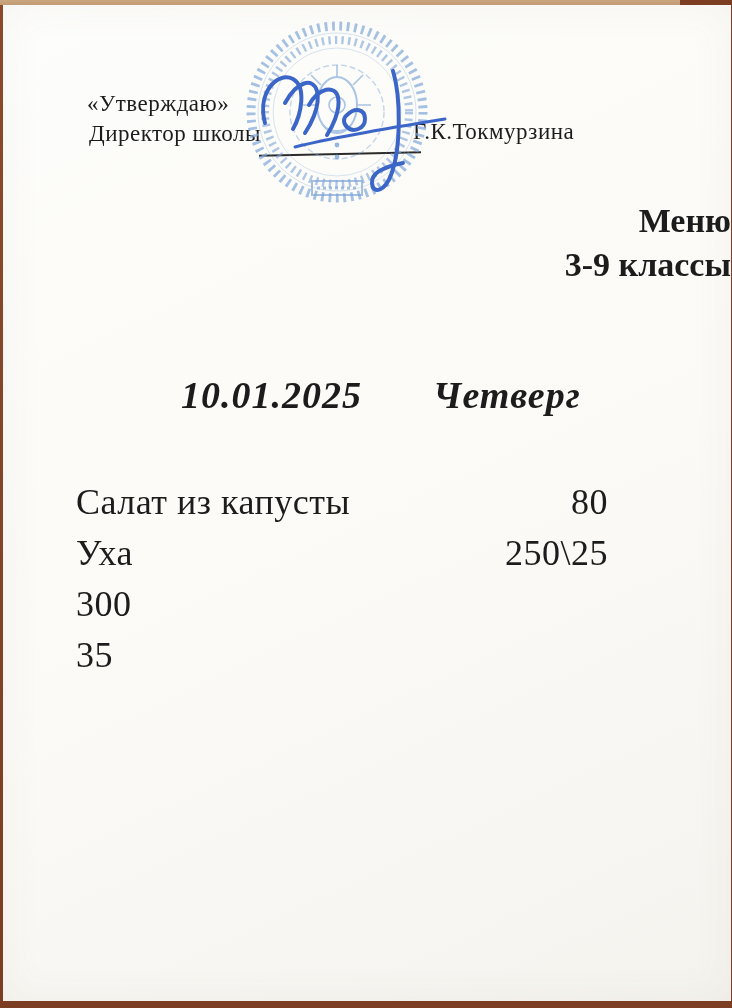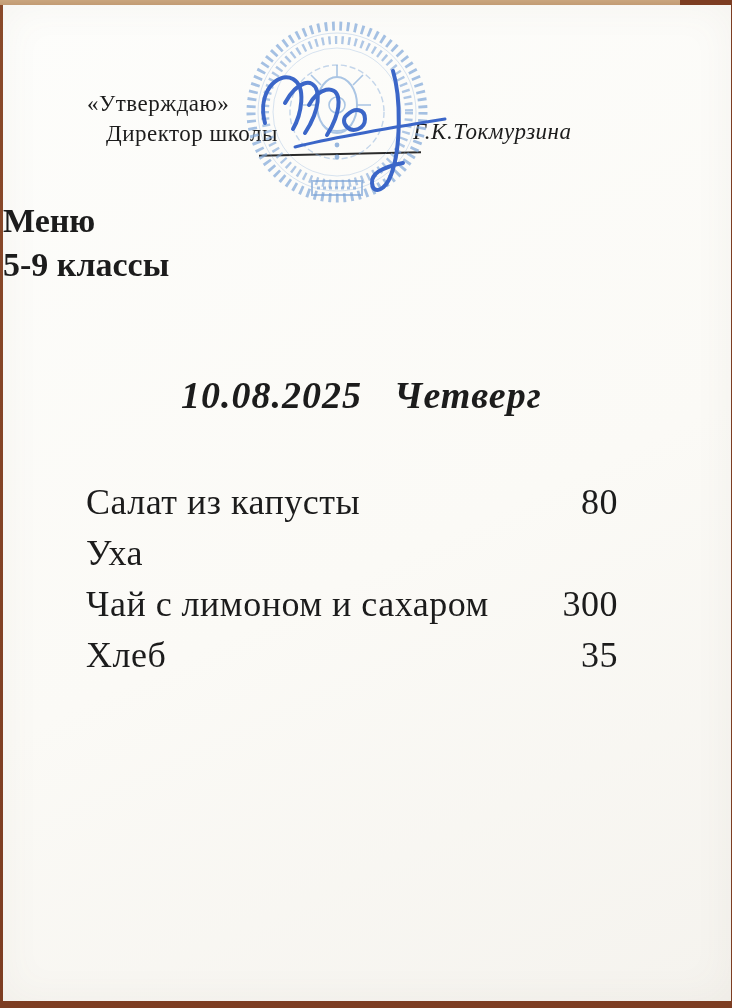--- a/index.html
+++ b/index.html
@@ -13,41 +13,41 @@
     background: linear-gradient(180deg, #c9a57e 0px, #c29b74 5px, #8a4a2a 5px, #7d3d22 100%);
   }
   .paper {
     position: absolute; left: 3px; top: 5px; width: 728px; height: 996px;
     background: linear-gradient(155deg, #fdfdfb 0%, #fbfaf6 55%, #f5f3ee 100%);
     box-shadow: inset 0 0 40px rgba(120,100,80,0.06);
     color: #1c1c1c;
   }
   
   .approve-quote   { position: absolute; left: 84px;  top: 86px;  font-size: 23px; letter-spacing: 0.5px; }
-  .approve-role    { position: absolute; left: 86px;  top: 116px; font-size: 23px; letter-spacing: 0.5px; margin-left: 17px; }
-  .approve-name    { position: absolute; left: 410px; top: 114px; font-size: 23px; letter-spacing: 0.5px; font-style: italic; }
+  .approve-role    { position: absolute; left: 86px;  top: 116px; font-size: 23px; letter-spacing: 0.5px; }
+  .approve-name    { position: absolute; left: 410px; top: 114px; font-size: 23px; letter-spacing: 0.5px; }
   .sign-underline  {
     position: absolute; left: 256px; top: 148px; width: 162px; height: 0;
     border-top: 2px solid #2b2b2b; transform: rotate(-1.2deg);
   }
   .stamp-svg     { position: absolute; left: 238px; top: 16px; width: 192px; height: 182px; }
   .signature-svg { position: absolute; left: 252px; top: 58px; width: 200px; height: 140px; }
   
   .title-block {
     position: absolute; left: 0; top: 194px; width: 728px;
-    text-align: left; font-weight: bold; font-size: 34px; line-height: 44px;
+    text-align: right; font-weight: bold; font-size: 34px; line-height: 44px;
   }
   
   .date-line {
     position: absolute; left: 178px; top: 368px;
     font-size: 38px; font-weight: bold; font-style: italic; letter-spacing: 1px;
   }
-  .date-line .weekday { margin-left: 32px; }
+  .date-line .weekday { margin-left: 71px; }
   
-  .menu-list { position: absolute; left: 83px; top: 472px; width: 532px; }
+  .menu-list { position: absolute; left: 73px; top: 472px; width: 532px; }
   .menu-row  {
     display: flex; justify-content: space-between; align-items: baseline;
     font-size: 36px; line-height: 51px; letter-spacing: 0.5px;
   }
   .menu-row .portion { text-align: left; }
 </style>
 </head>
 <body>
 
 <div class="photo">
@@ -88,39 +88,38 @@
         <path d="M30,40 C42,18 58,14 62,28 C66,44 54,64 50,70"></path>
         <path d="M54,42 C64,24 80,22 83,34 C86,48 76,66 72,72"></path>
         <path d="M92,52 C100,44 110,46 110,56 C110,66 98,70 92,64 C88,60 88,55 92,52"></path>
         <path d="M138,8 C146,34 146,86 136,112 C130,128 118,132 117,120 C116,110 128,104 148,100"></path>
         <path d="M40,84 C80,74 140,64 190,56" stroke-width="3"></path>
       </g>
     </svg>
 
     <div class="title-block">
       <div>Меню</div>
-      <div>5-9 классы</div>
+      <div>3-9 классы</div>
     </div>
 
     <div class="date-line">
-      <span>10.08.2025</span><span class="weekday">Четверг</span>
+      <span>10.01.2025</span><span class="weekday">Четверг</span>
     </div>
 
     <div class="menu-list">
       <div class="menu-row">
         <span class="dish">Салат из капусты</span>
         <span class="portion">80</span>
       </div>
       <div class="menu-row">
         <span class="dish">Уха</span>
+        <span class="portion">250\25</span>
       </div>
       <div class="menu-row">
-        <span class="dish">Чай с лимоном и сахаром</span>
         <span class="portion">300</span>
       </div>
       <div class="menu-row">
-        <span class="dish">Хлеб</span>
         <span class="portion">35</span>
       </div>
     </div>
 
   </div>
 </div>
 
 </body></html>

